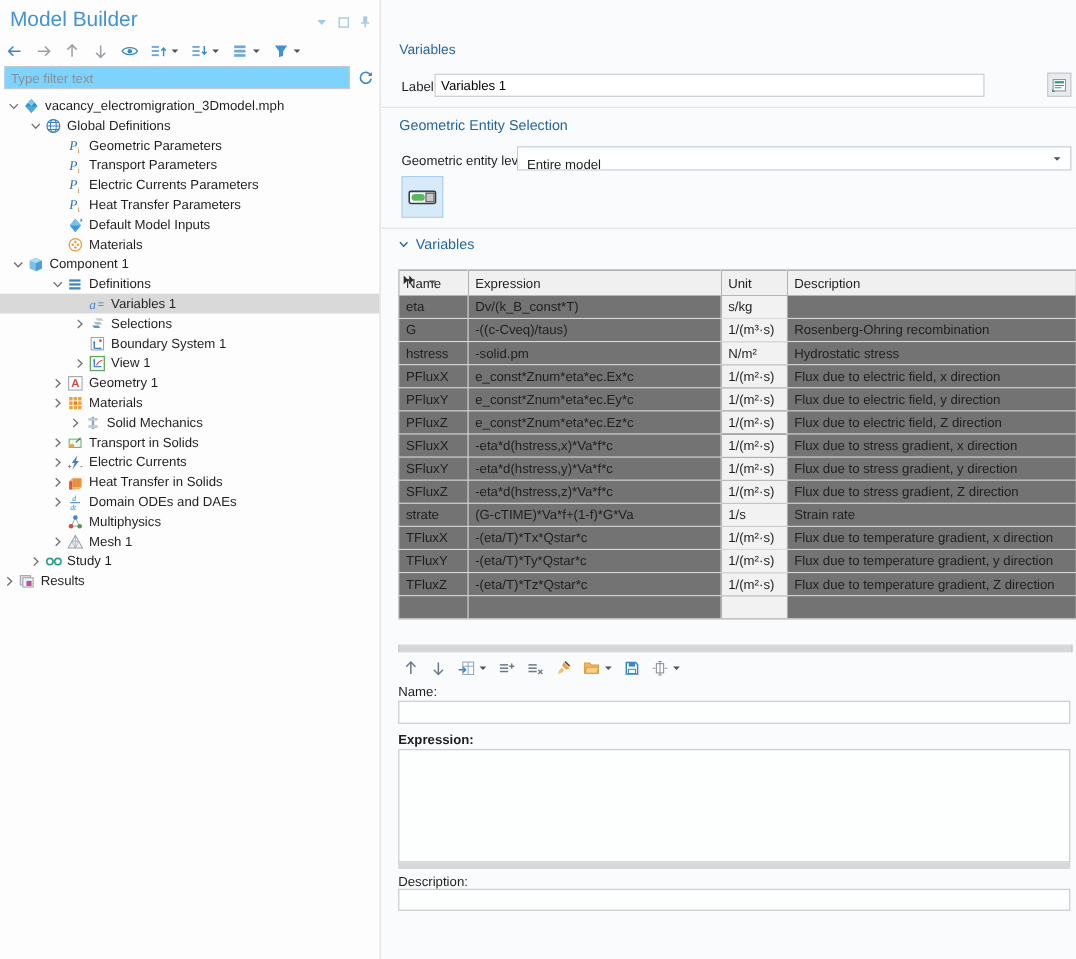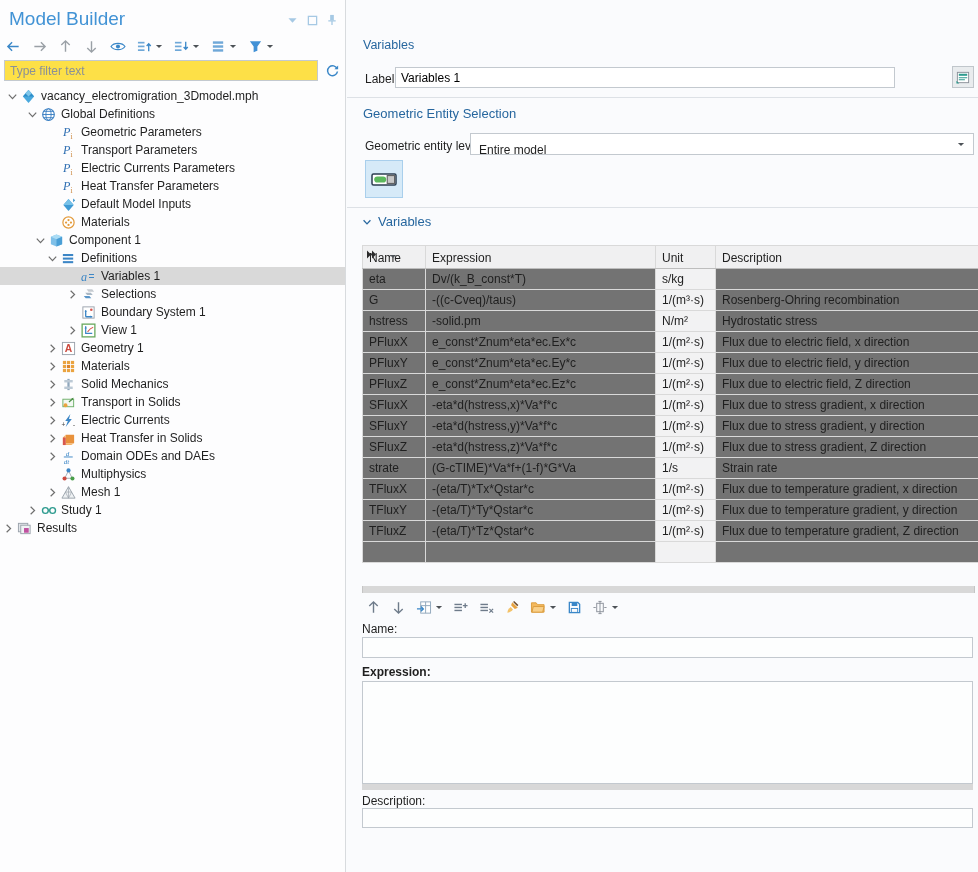--- a/index.html
+++ b/index.html
@@ -18,21 +18,21 @@
   .win-icons .ic { display:inline-flex; }
 
   .mb-toolbar { position:absolute; left:4px; top:35px; height:22px; display:flex; align-items:center; gap:7px; }
   .tbtn { display:inline-flex; align-items:center; gap:2px; padding:2px 2px; cursor:default; color:#3a87c8; }
   .tbtn.gray { color:#9aa0a6; }
   .tbtn.dis  { color:#c3c8cd; }
   .tbtn .caret { display:inline-flex; margin-left:1px; }
 
   .filter-row { position:absolute; left:4px; top:60px; width:338px; height:22px; }
   #filter-input { position:absolute; left:0; top:0; width:314px; height:21px; border:1px solid #c3c9cf;
-                  background:#fde047; font-family:"Liberation Sans",sans-serif; font-size:12px; padding:0 5px; color:#1f1f1f; }
+                  background:#7dd3fc; font-family:"Liberation Sans",sans-serif; font-size:12px; padding:0 5px; color:#1f1f1f; }
   #filter-input::placeholder { color:#8a9097; }
   #refresh-btn { position:absolute; right:0; top:2px; }
 
   #tree { position:absolute; left:0; top:87px; width:345px; }
   .tree-row { height:18px; display:flex; align-items:center; cursor:default; white-space:nowrap; }
   .tree-row.sel { background:#d9d9d9; }
   .tree-row .exp { width:16px; display:inline-flex; justify-content:center; flex:0 0 16px; }
   .tree-row .ic  { width:17px; display:inline-flex; justify-content:center; flex:0 0 17px; }
   .tree-row .lbl { margin-left:4px; font-size:12px; }
 
@@ -294,21 +294,21 @@
             <svg width="15" height="15" viewBox="0 0 16 16">
               <circle cx="8" cy="8" r="6" fill="#fff" stroke="#e39b3c" stroke-width="1.3"></circle>
               <circle cx="5.4" cy="8" r="1.2" fill="#e39b3c"></circle>
               <circle cx="10.6" cy="8" r="1.2" fill="#e39b3c"></circle>
               <circle cx="8" cy="5.4" r="1.2" fill="#e39b3c"></circle>
               <circle cx="8" cy="10.6" r="1.2" fill="#e39b3c"></circle>
             </svg>
           </span>
           <span class="lbl">Materials</span>
         </div>
-        <div class="tree-row" style="padding-left:32px">
+        <div class="tree-row" style="padding-left:8px">
           <span class="exp">
             <svg width="13" height="13" viewBox="0 0 14 14">
               <path d="M3 5l4 4.2L11 5" fill="none" stroke="#6f6f6f" stroke-width="1.3"></path>
             </svg>
           </span>
           <span class="ic">
             <svg width="15" height="15" viewBox="0 0 16 16">
               <path d="M8 1.5l6 2.6v7.8l-6 2.6-6-2.6V4.1z" fill="#7fc0e8"></path>
               <path d="M8 1.5l6 2.6-6 2.6-6-2.6z" fill="#aadcf5"></path>
               <path d="M8 6.7v7.8l6-2.6V4.1z" fill="#4a9fd6"></path>
@@ -414,21 +414,21 @@
                 <rect x="10.6" y="6.3" width="3.4" height="3.4"></rect>
                 <rect x="2" y="10.6" width="3.4" height="3.4"></rect>
                 <rect x="6.3" y="10.6" width="3.4" height="3.4"></rect>
                 <rect x="10.6" y="10.6" width="3.4" height="3.4"></rect>
               </g>
               <rect x="6.3" y="6.3" width="3.4" height="3.4" fill="#d9822b"></rect>
             </svg>
           </span>
           <span class="lbl">Materials</span>
         </div>
-        <div class="tree-row" style="padding-left:44px">
+        <div class="tree-row" style="padding-left:60px">
           <span class="exp">
             <svg width="13" height="13" viewBox="0 0 14 14">
               <path d="M5 3l4.2 4L5 11" fill="none" stroke="#6f6f6f" stroke-width="1.3"></path>
             </svg>
           </span>
           <span class="ic">
             <svg width="15" height="15" viewBox="0 0 16 16">
               <rect x="6.8" y="2" width="2.4" height="12" fill="#8fa6bb"></rect>
               <rect x="3.5" y="3.2" width="9" height="2.6" fill="#bcc9d5"></rect>
               <rect x="3.5" y="10.2" width="9" height="2.6" fill="#bcc9d5"></rect>

